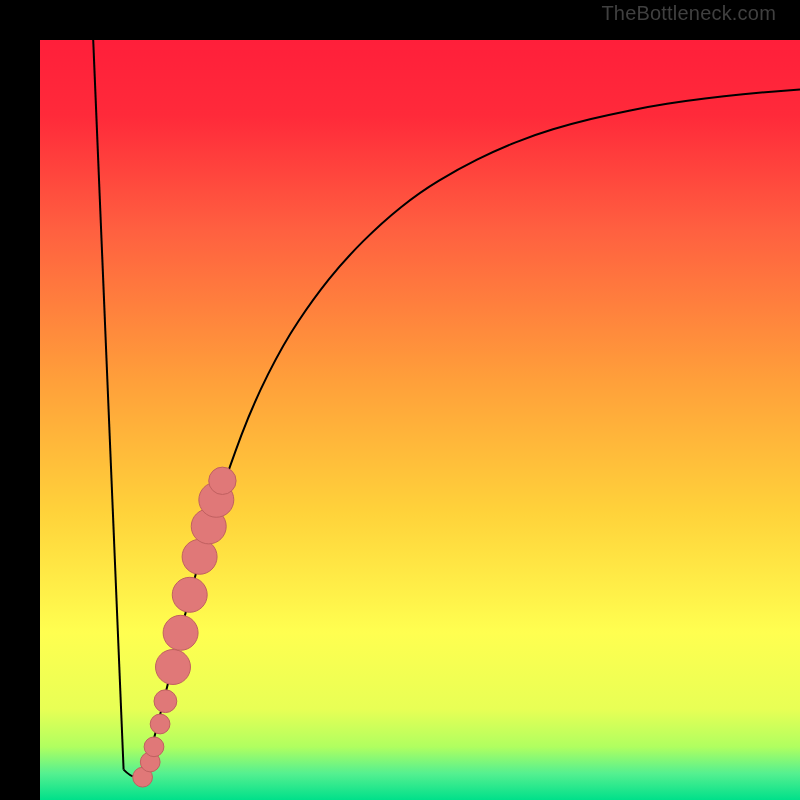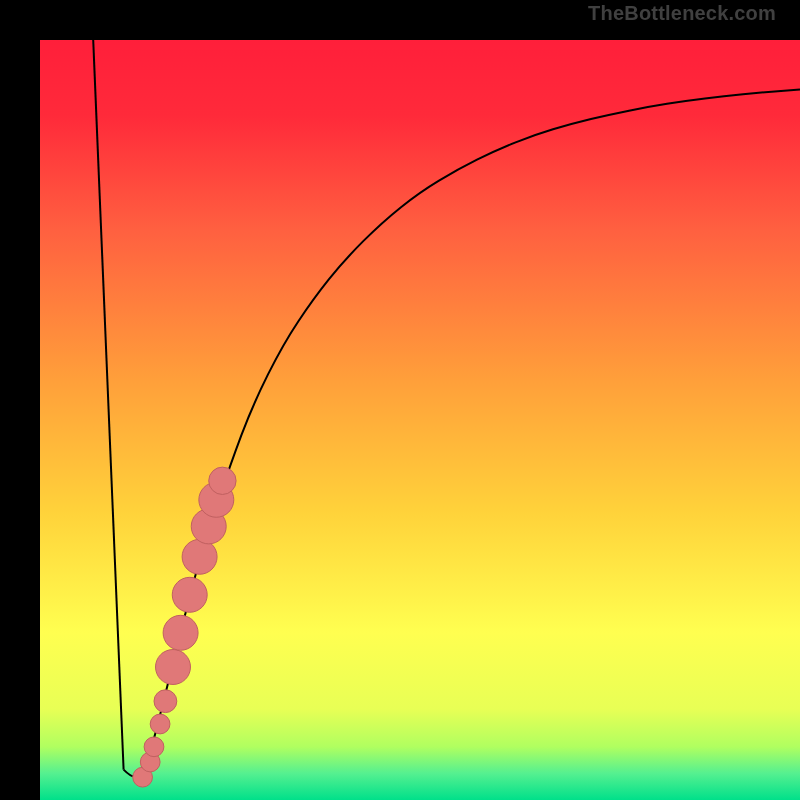--- a/index.html
+++ b/index.html
@@ -22,21 +22,21 @@
     position: absolute;
     left: 20px; top: 20px;
     width: 760px; height: 760px;
     overflow: hidden;
   }
   .attribution {
     position: absolute;
     top: 2px;
     right: 24px;
     font-size: 20px;
-    font-weight: 700;
+    font-weight: 400;
     color: #404040;
     letter-spacing: 0.2px;
     z-index: 5;
   }
   svg { display: block; }
 </style>
 </head>
 <body>
 
 <div class="attribution">TheBottleneck.com</div>

